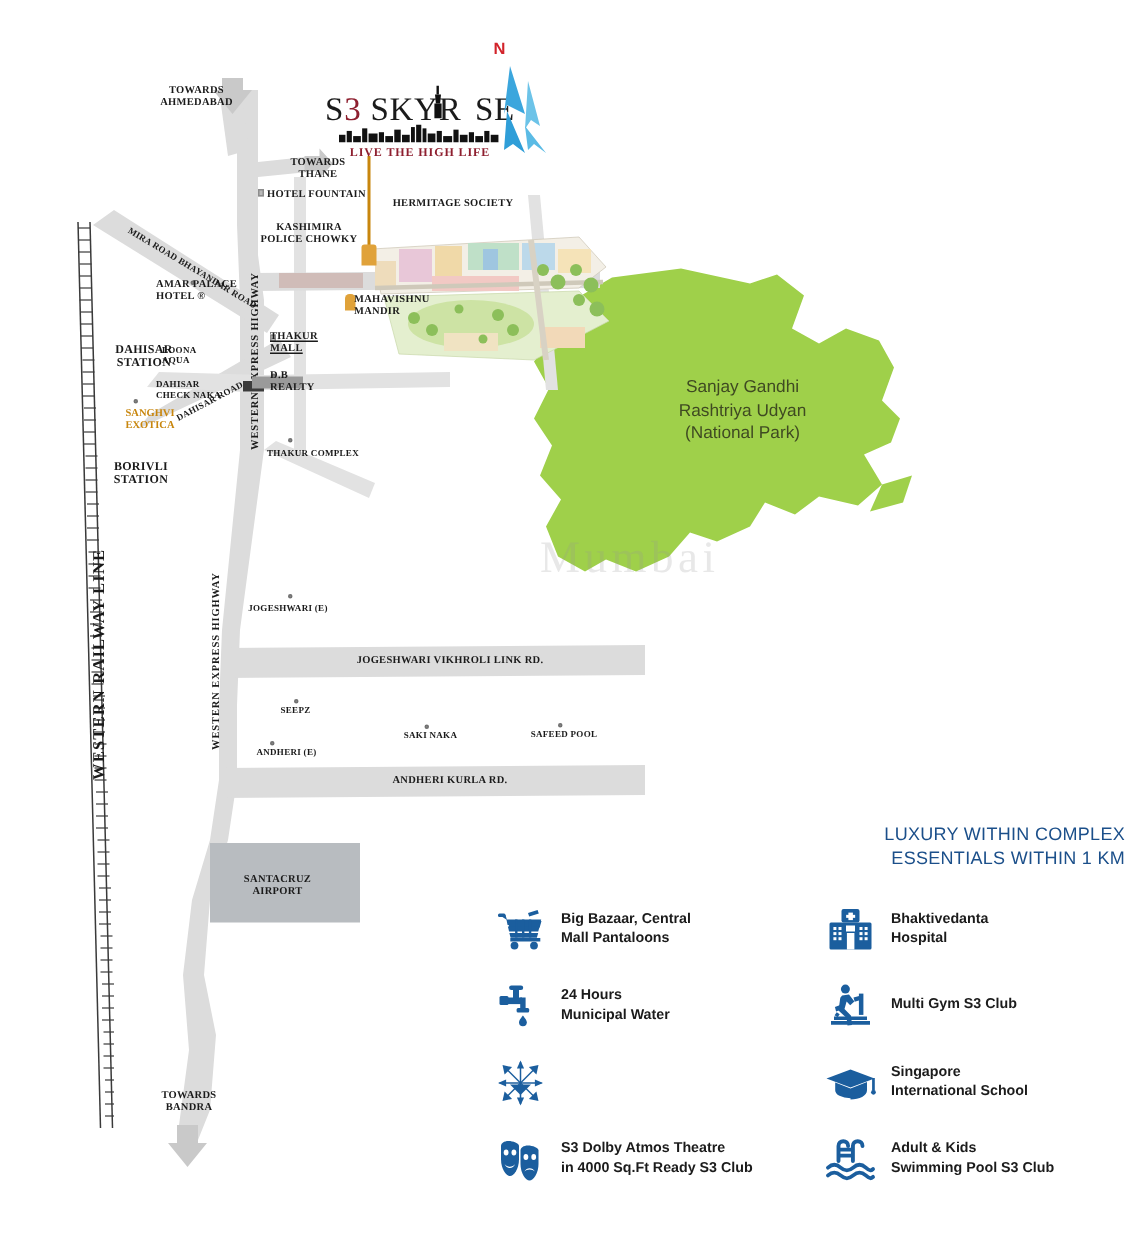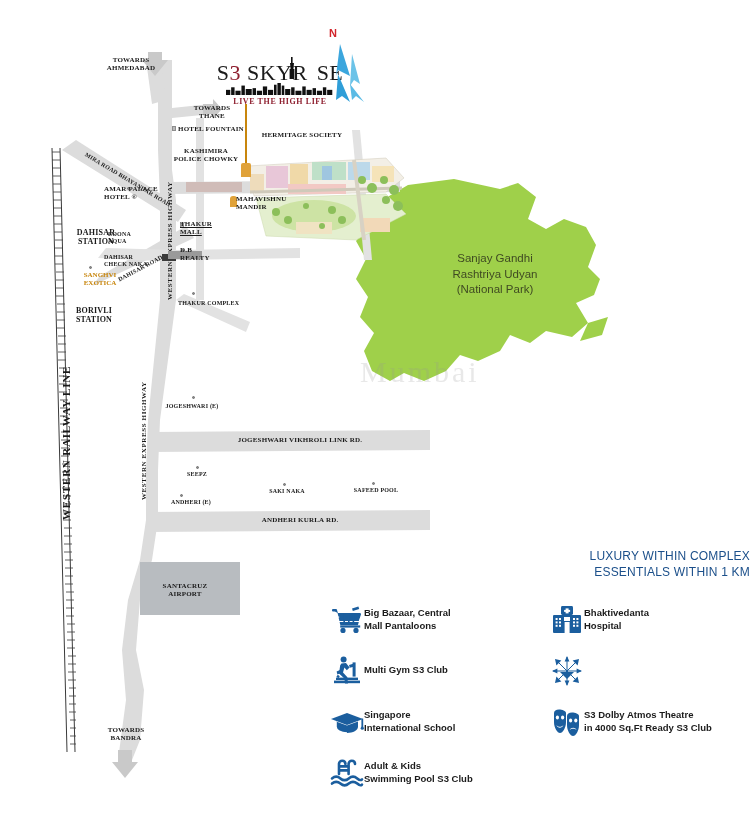--- a/index.html
+++ b/index.html
@@ -80,21 +80,21 @@
   #amen-title {
     font-family:"Liberation Sans", sans-serif;
     font-weight:normal; font-size:12px; color:#1b4f8a;
     line-height:1.35; letter-spacing:.2px; white-space:pre-line;
     margin-left:110px; margin-bottom:14px;text-align:right;
   }
   #amen-grid {
     display:grid; grid-template-columns:200px 200px;
     grid-auto-rows:51px; column-gap:20px; row-gap:0;
   }
-  .amen-item { display:flex; align-items:center; }
+  .amen-item { display:flex; align-items:center; gap:10px; }
   .amen-ico { width:34px; height:34px; flex:0 0 34px; display:block; }
   .amen-txt {
     font-family:"Liberation Sans", sans-serif;
     font-size:9.5px; font-weight:bold; color:#1b1b1b;
     line-height:1.35; white-space:pre-line;
   }
 
   #sanghvi {
     position:absolute; font-family:"Liberation Serif", serif;
     font-weight:bold; font-size:7px; color:#c8860d; text-align:center;
@@ -449,20 +449,35 @@
               <rect x="23" y="21.8" width="2" height="2"></rect>
                 <rect x="26.4" y="21.8" width="2" height="2"></rect>
               <rect x="14" y="14" width="6" height="4"></rect>
             </g>
           </g>
         </svg>
         <div class="amen-txt">Bhaktivedanta
 Hospital</div>
       </div>
 
+      <div class="amen-item">
+        <svg class="amen-ico" viewBox="0 0 34 34">
+          <g fill="#1b5e9e">
+            <rect x="3" y="10" width="6" height="6" rx="1"></rect>
+            <rect x="8" y="11" width="10" height="4.4"></rect>
+            <rect x="12" y="5" width="4" height="7" rx="1"></rect>
+            <rect x="9.4" y="3" width="9.4" height="3" rx="1.5"></rect>
+            <rect x="16.8" y="11" width="3.6" height="9"></rect>
+            <rect x="14.4" y="18" width="8.4" height="3" rx="1"></rect>
+            <path d="M18.6 23c1.6 2 2.6 3.3 2.6 4.5a2.6 2.6 0 1 1-5.2 0c0-1.2 1-2.5 2.6-4.5z"></path>
+          </g>
+        </svg>
+        <div class="amen-txt">24 Hours
+Municipal Water</div>
+      </div>
 
       <div class="amen-item">
         <svg class="amen-ico" viewBox="0 0 34 34">
           <g fill="#1b5e9e">
             <circle cx="13.6" cy="5.4" r="3"></circle>
             <path d="M11.4 9.6l4.6-.6 3.6 4.6-2.8 2.6-2.4-2.6-1.4 5 4.4 4.6.6 6.2-3 .2-.6-5-5.4-5 1.2-8.4z"></path>
             <path d="M6.6 17.4l4-1.6.8 3-4 1.6z"></path>
             <path d="M19 11l5-1.4.8 2.8-5 1.4z"></path>
             <path d="M22.6 8.4h3v14.2h-3z"></path>
             <path d="M4 26.6h26v2.6H4z"></path>

